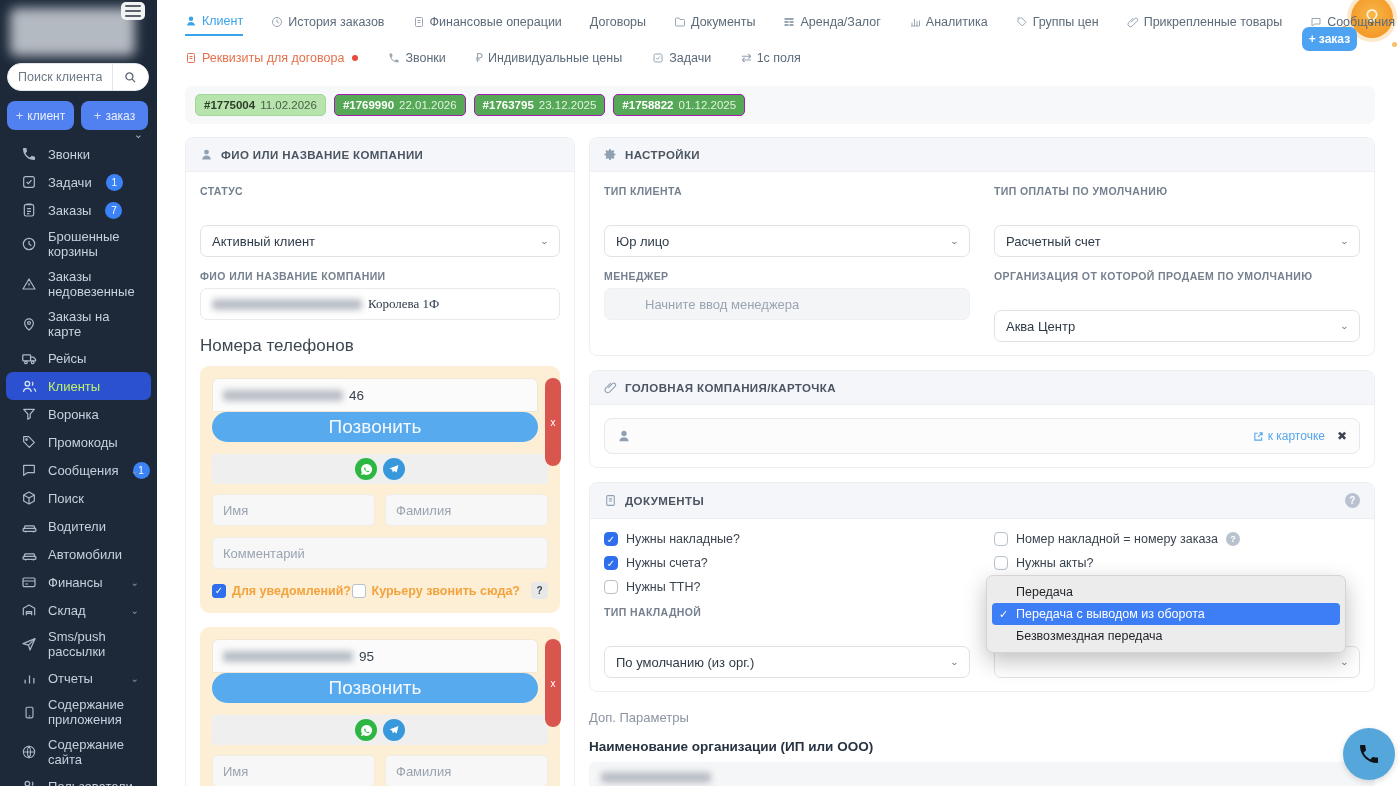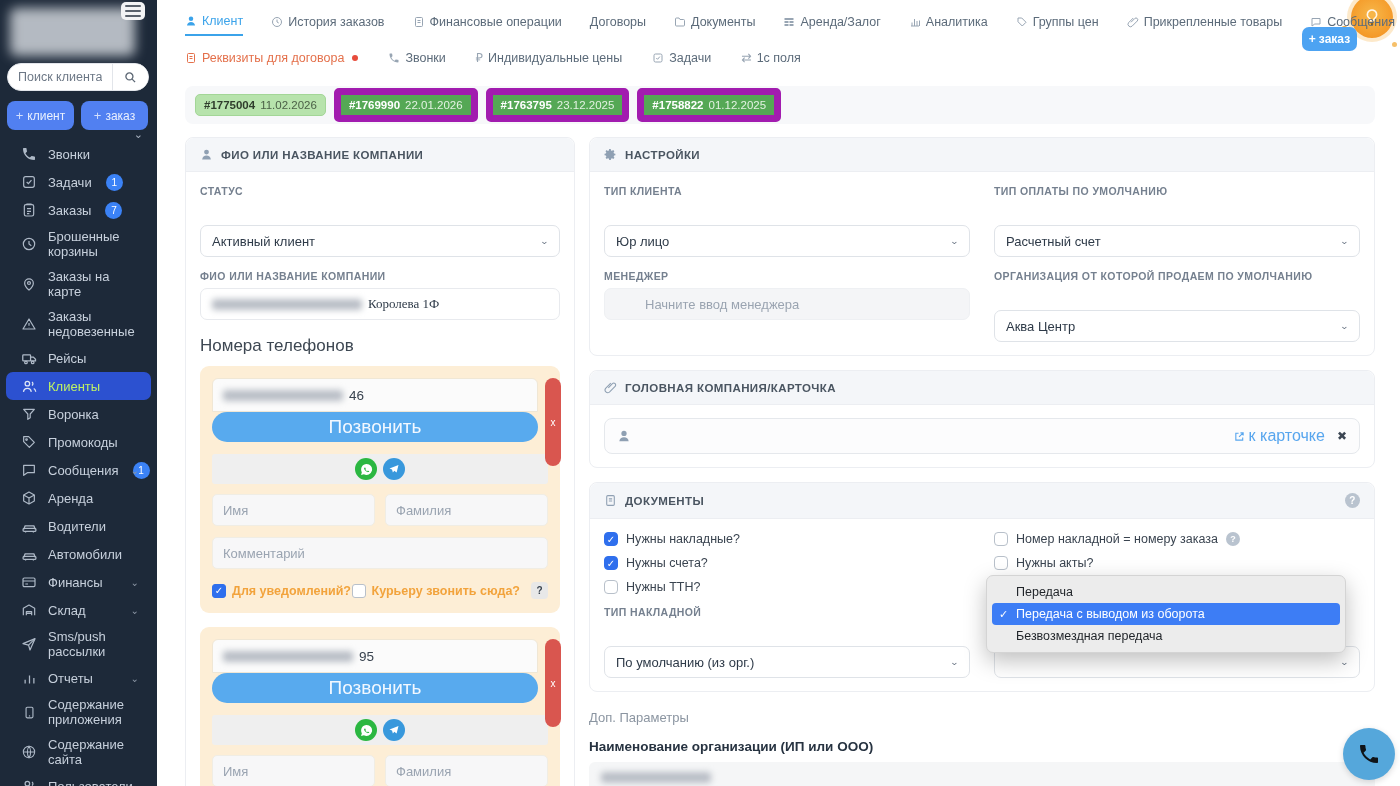--- a/index.html
+++ b/index.html
@@ -45,21 +45,21 @@
   .bulb { position:absolute; right:7px; top:-4px; width:42px; height:42px; border-radius:50%; background:radial-gradient(circle at 50% 45%, #f7b84b 0%, #f59e2d 60%, #f08c1e 100%); box-shadow:0 0 0 4px rgba(246,166,45,.25); display:flex; align-items:center; justify-content:center; }
   .bulb-dot1 { position:absolute; right:52px; top:26px; width:7px; height:7px; background:#f6a52f; border-radius:50%; }
   .bulb-dot2 { position:absolute; right:3px; top:42px; width:5px; height:5px; background:#f6c06a; border-radius:50%; }
 
   .content { padding:4px 25px 0 28px; }
   .badge-strip { background:#f7f8fa; border-radius:8px; padding:7px 10px; display:flex; gap:8px; align-items:center; height:38px; }
   .gbadge { border-radius:5px; padding:4px 8px; font-size:11.5px; display:flex; gap:5px; align-items:center; cursor:pointer; }
   .gbadge b { font-weight:bold; }
   .gbadge.light { background:#b7e3ac; border:1px solid #a3d697; color:#2f3d2c; }
   .gbadge.light .gdate { color:#4a5f46; }
-  .gbadge.dark { background:#55a855; border:7px solid #a21caf; color:#fff; }
+  .gbadge.dark { background:#55a855; border:1px solid #a21caf; color:#fff; }
   .gbadge.dark .gdate { color:#e3f2e2; }
 
   .cols { display:flex; gap:14px; margin-top:13px; align-items:flex-start; }
   .panel { background:#fff; border:1px solid #eceef2; border-radius:8px; overflow:visible; }
   .panel-head { background:#f4f6f9; border-bottom:1px solid #eceef2; border-radius:8px 8px 0 0; padding:10px 14px; display:flex; align-items:center; gap:8px; font-size:11.5px; font-weight:bold; letter-spacing:.4px; color:#4a5561; }
   .panel-head .picon { color:#8fa0b3; display:flex; }
   .panel-body { padding:13px 14px; }
   .qmark-right { margin-left:auto; width:15px; height:15px; border-radius:50%; background:#b9c3cf; color:#fff; font-size:10px; display:flex; align-items:center; justify-content:center; font-weight:bold; cursor:pointer; }
 
   .col-left { width:390px; min-width:390px; }
@@ -91,21 +91,21 @@
   .cb { width:14px; height:14px; border-radius:3px; border:1.5px solid #b8c0ca; background:#fff; display:inline-flex; align-items:center; justify-content:center; cursor:pointer; }
   .cb.checked { background:#2f6fed; border-color:#2f6fed; color:#fff; font-size:10px; }
   .cb-label { font-size:12.5px; font-weight:bold; color:#f2a33c; cursor:pointer; }
   .q-btn { width:17px; height:17px; background:#e8e8e8; border-radius:4px; color:#3a4450; font-size:10px; font-weight:bold; display:flex; align-items:center; justify-content:center; margin-left:5px; cursor:pointer; }
 
   .settings-grid { display:grid; grid-template-columns:1fr 1fr; column-gap:24px; row-gap:13px; }
   .panel + .panel { margin-top:14px; }
 
   .head-company-row { border:1px solid #e5e8ec; background:#fcfcfd; border-radius:8px; height:36px; display:flex; align-items:center; padding:0 12px; }
   .hc-right { margin-left:auto; display:flex; align-items:center; gap:12px; }
-  .hc-link { color:#58a6ee; font-size:16px; display:flex; align-items:center; gap:4px; cursor:pointer; }
+  .hc-link { color:#58a6ee; font-size:12px; display:flex; align-items:center; gap:4px; cursor:pointer; }
   .hc-x { color:#3c4653; font-size:12px; cursor:pointer; }
 
   .doc-grid { display:grid; grid-template-columns:1fr 1fr; column-gap:24px; row-gap:10px; }
   .doc-cb { display:flex; align-items:center; gap:8px; font-size:12.5px; color:#3a4450; }
   .doc-cb .cb { border-radius:4px; }
   .help-circ { width:14px; height:14px; border-radius:50%; background:#b9c3cf; color:#fff; font-size:9px; font-weight:bold; display:inline-flex; align-items:center; justify-content:center; }
   .invoice-row { display:grid; grid-template-columns:1fr 1fr; column-gap:24px; margin-top:12px; position:relative; }
 
   .dropdown-menu { position:absolute; left:calc(50% + 4px); top:-31px; width:calc(50% - 18px); background:#ececec; border:1px solid #d4d4d4; border-radius:7px; box-shadow:0 8px 22px rgba(0,0,0,.25); padding:5px 5px; z-index:30; }
   .dd-opt { font-size:12.5px; color:#1f2328; padding:3px 8px 3px 24px; border-radius:4px; position:relative; cursor:pointer; line-height:16px; }
@@ -191,34 +191,34 @@
             <svg class="ic" width="16" height="16" viewBox="0 0 24 24" fill="none" stroke="currentColor" stroke-width="1.8">
               <circle cx="12" cy="12" r="8.5"></circle>
               <path d="M12 7.5V12l3.5 2.5"></path>
             </svg>
           </span>
         <span class="nav-label">Брошенные корзины</span>
       </div>
       <div class="nav-item">
         <span class="nicon">
             <svg class="ic" width="16" height="16" viewBox="0 0 24 24" fill="none" stroke="currentColor" stroke-width="1.8">
+              <path d="M12 4.5 21 19.5H3z" stroke-linejoin="round"></path>
+              <path d="M12 10.5v4M12 17.4v.1"></path>
+            </svg>
+          </span>
+        <span class="nav-label">Заказы недовезенные</span>
+      </div>
+      <div class="nav-item">
+        <span class="nicon">
+            <svg class="ic" width="16" height="16" viewBox="0 0 24 24" fill="none" stroke="currentColor" stroke-width="1.8">
               <path d="M12 21s-6.5-5.6-6.5-10.3a6.5 6.5 0 1 1 13 0C18.5 15.4 12 21 12 21z"></path>
               <circle cx="12" cy="10.5" r="2.2"></circle>
             </svg>
           </span>
         <span class="nav-label">Заказы на карте</span>
-      </div>
-      <div class="nav-item">
-        <span class="nicon">
-            <svg class="ic" width="16" height="16" viewBox="0 0 24 24" fill="none" stroke="currentColor" stroke-width="1.8">
-              <path d="M12 4.5 21 19.5H3z" stroke-linejoin="round"></path>
-              <path d="M12 10.5v4M12 17.4v.1"></path>
-            </svg>
-          </span>
-        <span class="nav-label">Заказы недовезенные</span>
       </div>
       <div class="nav-item">
         <span class="nicon">
             <svg class="ic" width="17" height="17" viewBox="0 0 24 24" fill="none" stroke="currentColor" stroke-width="1.8">
               <rect x="2.5" y="7" width="11" height="8.5" rx="1"></rect>
               <path d="M13.5 10h4l3 3v2.5h-7"></path>
               <circle cx="7" cy="17.5" r="1.8"></circle>
               <circle cx="16.5" cy="17.5" r="1.8"></circle>
             </svg>
           </span>
@@ -261,21 +261,21 @@
         <span class="badge">1</span>
         <span class="chev">⌄</span>
       </div>
       <div class="nav-item">
         <span class="nicon">
             <svg class="ic" width="16" height="16" viewBox="0 0 24 24" fill="none" stroke="currentColor" stroke-width="1.8" stroke-linejoin="round">
               <path d="M12 3l8 4.5v9L12 21l-8-4.5v-9z"></path>
               <path d="M12 12l8-4.5M12 12 4 7.5M12 12v9"></path>
             </svg>
           </span>
-        <span class="nav-label">Аренда</span>
+        <span class="nav-label">Поиск</span>
       </div>
       <div class="nav-item">
         <span class="nicon">
             <svg class="ic" width="17" height="17" viewBox="0 0 24 24" fill="none" stroke="currentColor" stroke-width="1.8" stroke-linejoin="round">
               <path d="M4 16l1.8-5h12.4L20 16"></path>
               <rect x="3" y="14.5" width="18" height="4.5" rx="1.5"></rect>
               <path d="M6.5 19v1.5M17.5 19v1.5"></path>
             </svg>
           </span>
         <span class="nav-label">Водители</span>

